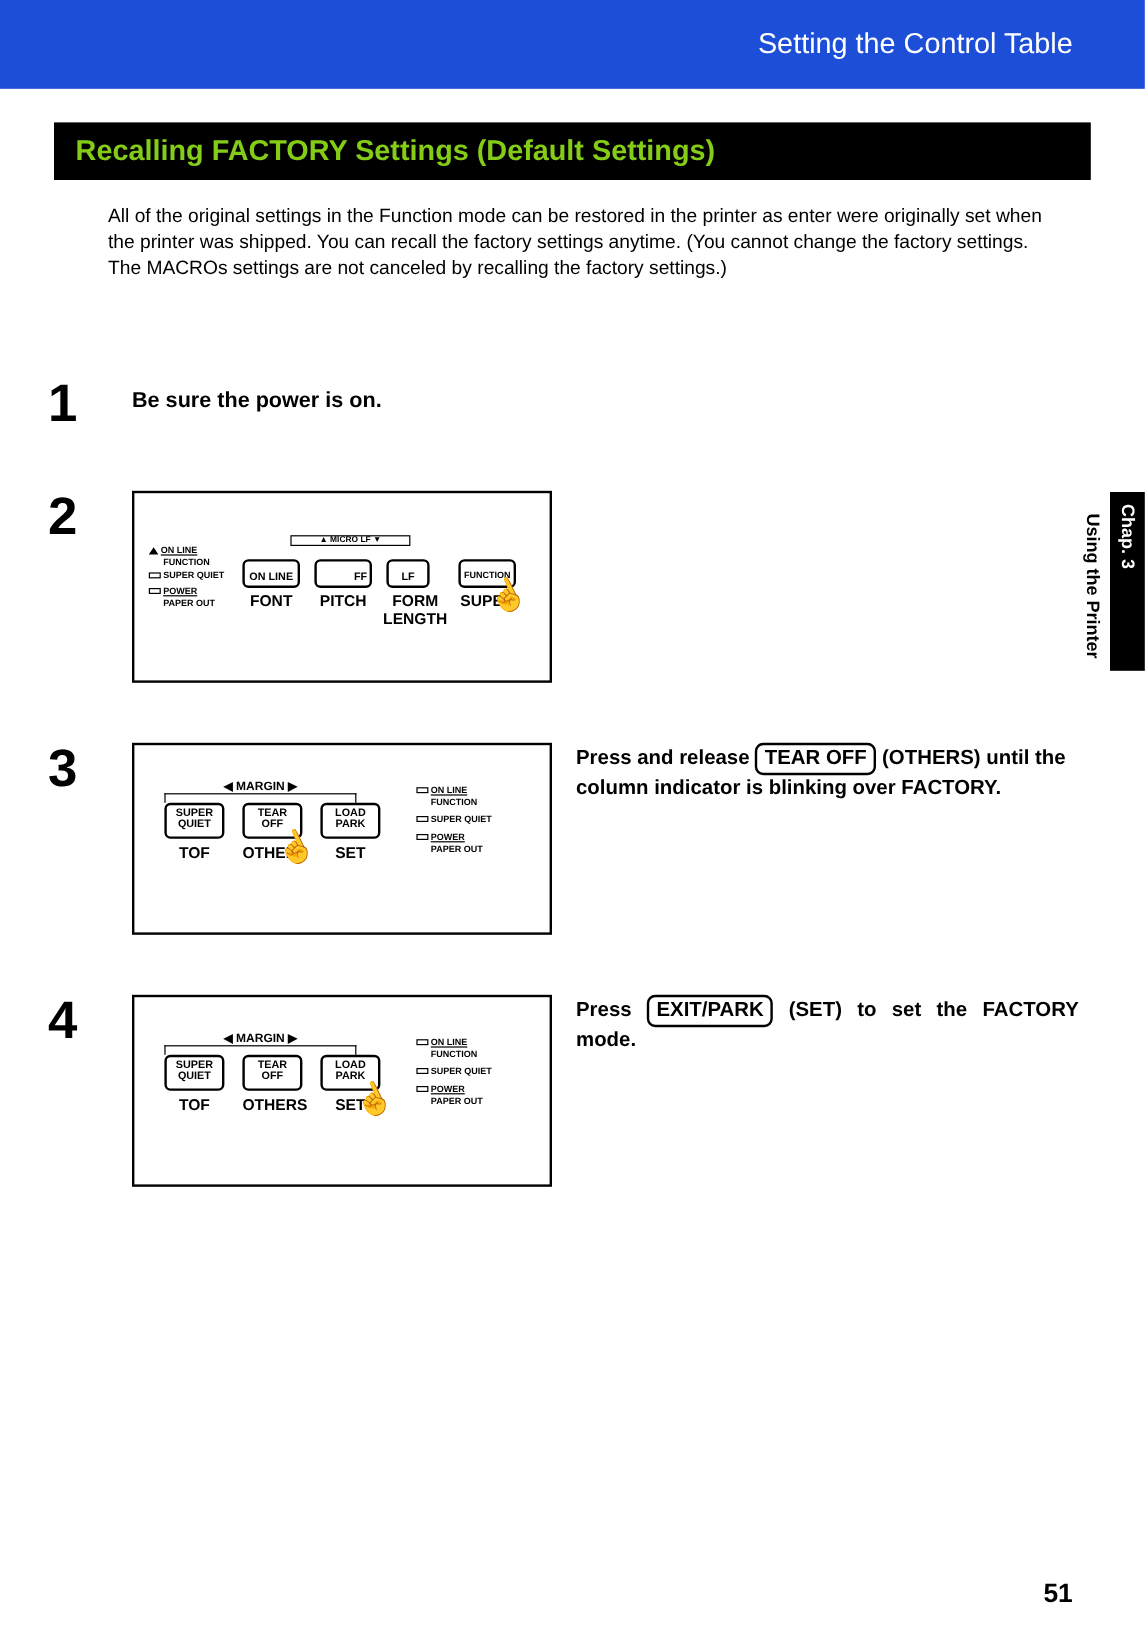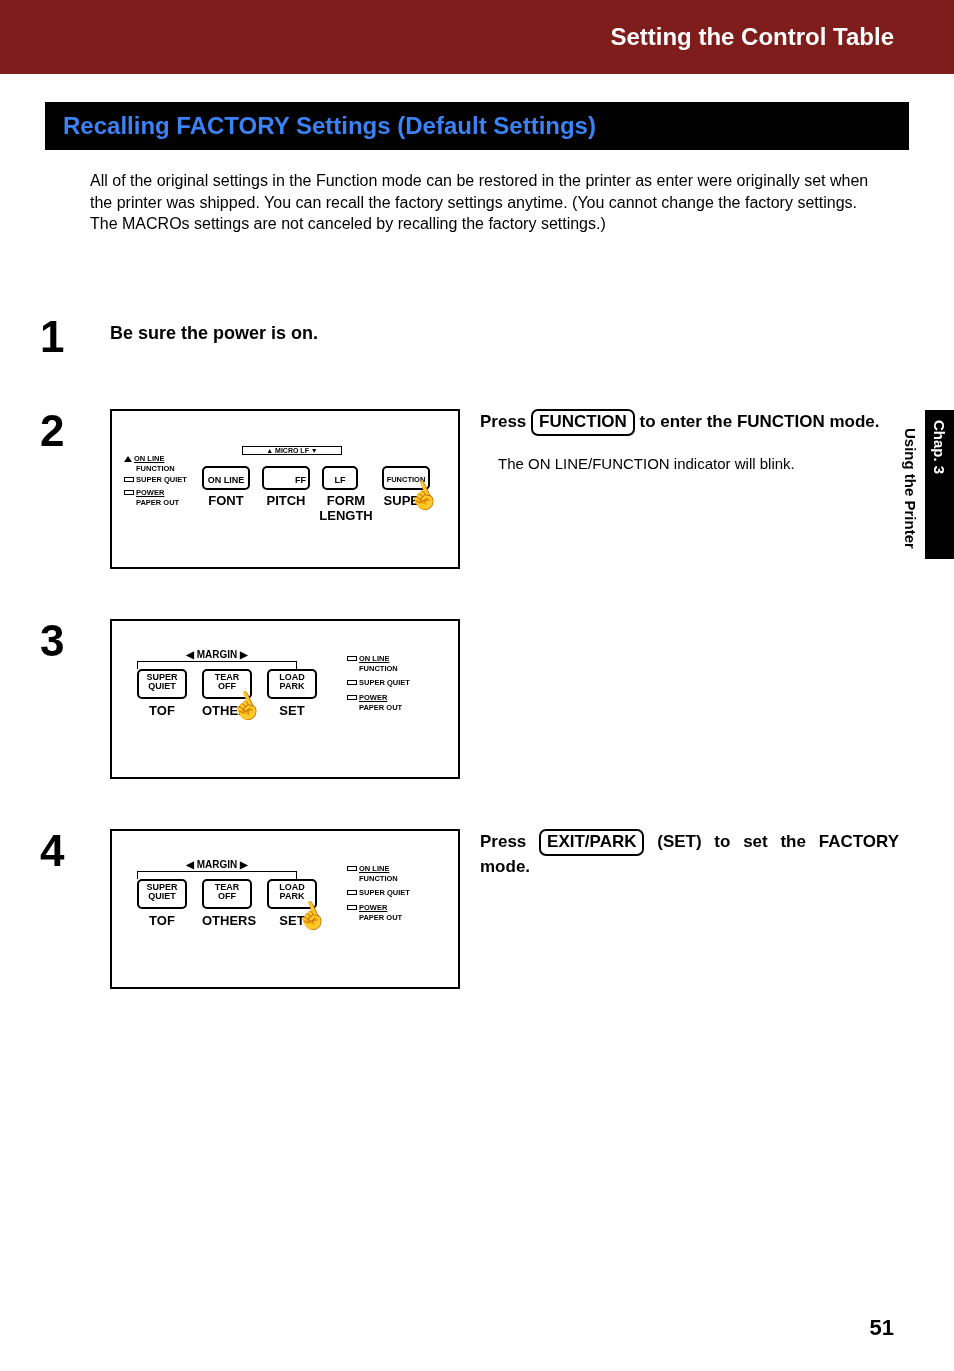--- a/index.html
+++ b/index.html
@@ -3,34 +3,34 @@
 <meta charset="utf-8">
 <style>
   * { box-sizing: border-box; margin: 0; padding: 0; }
   body {
     font-family: Arial, Helvetica, sans-serif;
     background: #fff;
     width: 954px;
     position: relative;
   }
   .topbar {
-    background: #7f1d1d;
+    background: #1d4ed8;
     color: #fff;
     height: 74px;
     display: flex;
     align-items: center;
     justify-content: flex-end;
     padding-right: 60px;
     font-size: 24px;
-    font-weight: bold;
+    font-weight: normal;
   }
   .section-head {
     margin: 28px 45px 20px 45px;
     background: #000;
-    color: #3b82f6;
+    color: #84cc16;
     font-size: 24px;
     font-weight: bold;
     padding: 10px 18px;
   }
   .intro {
     margin: 0 72px 0 90px;
     font-size: 16px;
     line-height: 1.35;
   }
   .step-row {
@@ -205,26 +205,20 @@
       <div class="btn" style="left:210px; top:55px; width:36px; height:24px; line-height:20px;">LF</div>
       <div class="btn" style="left:270px; top:55px; width:48px; height:24px; line-height:20px; font-size:7.5px;">FUNCTION</div>
 
       <div class="sub-lbl" style="left:90px;  top:82px; width:48px;">FONT</div>
       <div class="sub-lbl" style="left:150px; top:82px; width:48px;">PITCH</div>
       <div class="sub-lbl" style="left:198px; top:82px; width:72px;">FORM LENGTH</div>
       <div class="sub-lbl" style="left:270px; top:82px; width:48px;">SUPER</div>
       <span class="hand" style="left:295px; top:72px;">☝</span>
     </div>
   </div>
-  <div class="step-right">
-    <div class="heading">
-      <span>Press </span><span class="boxed">FUNCTION</span><span> to enter the FUNCTION mode.</span>
-    </div>
-    <div class="sub">The ON LINE/FUNCTION indicator will blink.</div>
-  </div>
 </div>
 
 <div class="step-row" style="margin-top:50px;">
   <div class="step-num">3</div>
   <div class="step-left">
     <div class="panel">
 
       <div class="sub-lbl" style="left:40px; top:28px; width:130px; font-size:10px;">◀ MARGIN ▶</div>
       <div style="position:absolute; left:25px; top:40px; width:160px; height:8px; border:1.5px solid #000; border-bottom:none;"></div>
 
@@ -238,20 +232,25 @@
 OFF</div>
       <div class="btn" style="left:155px; top:48px; width:50px; height:30px; white-space:pre-line;">LOAD
 PARK</div>
 
       <div class="sub-lbl" style="left:25px;  top:82px; width:50px;">TOF</div>
       <div class="sub-lbl" style="left:90px;  top:82px; width:50px;">OTHERS</div>
       <div class="sub-lbl" style="left:155px; top:82px; width:50px;">SET</div>
       <span class="hand" style="left:118px; top:72px;">☝</span>
     </div>
   </div>
+  <div class="step-right">
+    <div class="heading">
+      <span>Press and release </span><span class="boxed">TEAR OFF</span><span> (OTHERS) until the column indicator is blinking over FACTORY.</span>
+    </div>
+  </div>
 </div>
 
 <div class="step-row" style="margin-top:50px;">
   <div class="step-num">4</div>
   <div class="step-left">
     <div class="panel">
 
       <div class="sub-lbl" style="left:40px; top:28px; width:130px; font-size:10px;">◀ MARGIN ▶</div>
       <div style="position:absolute; left:25px; top:40px; width:160px; height:8px; border:1.5px solid #000; border-bottom:none;"></div>
 

